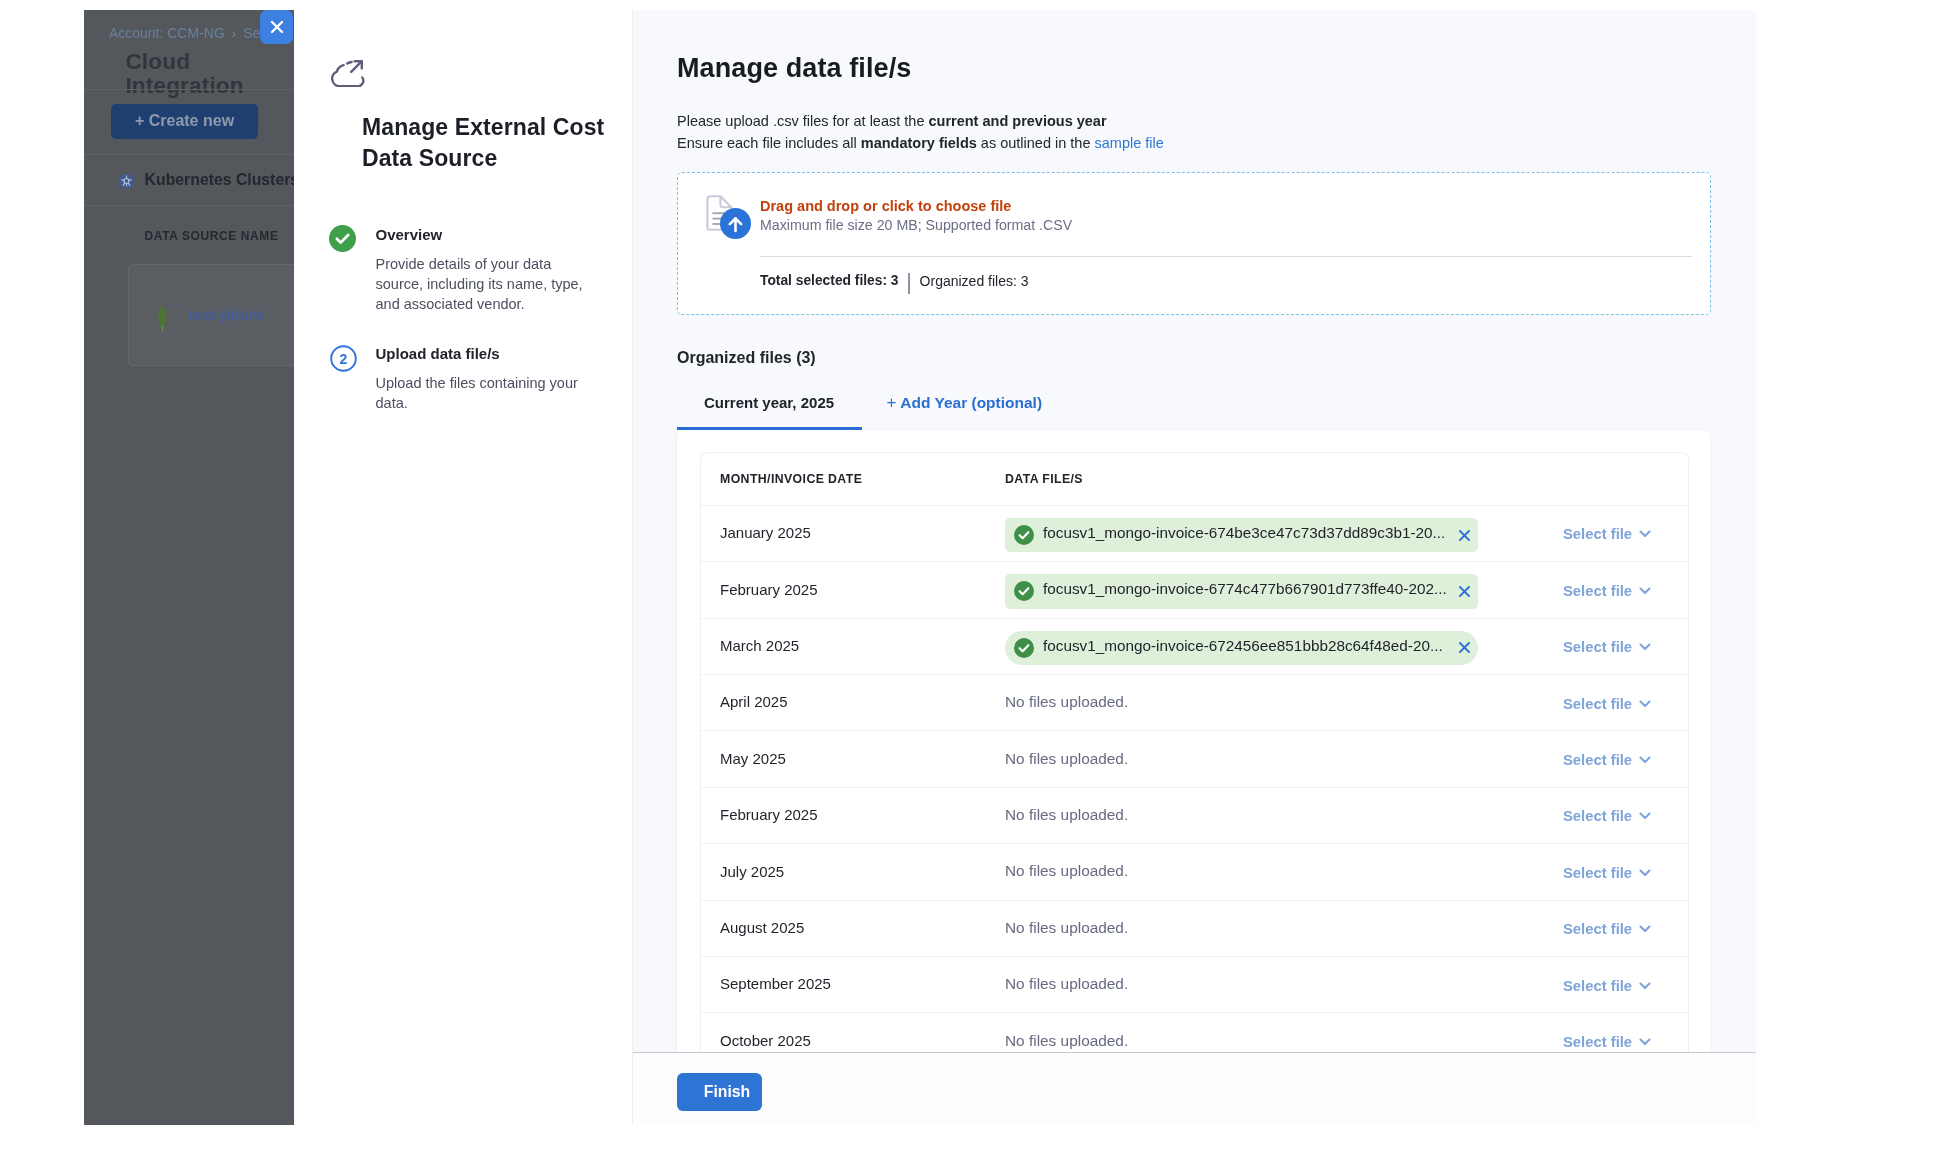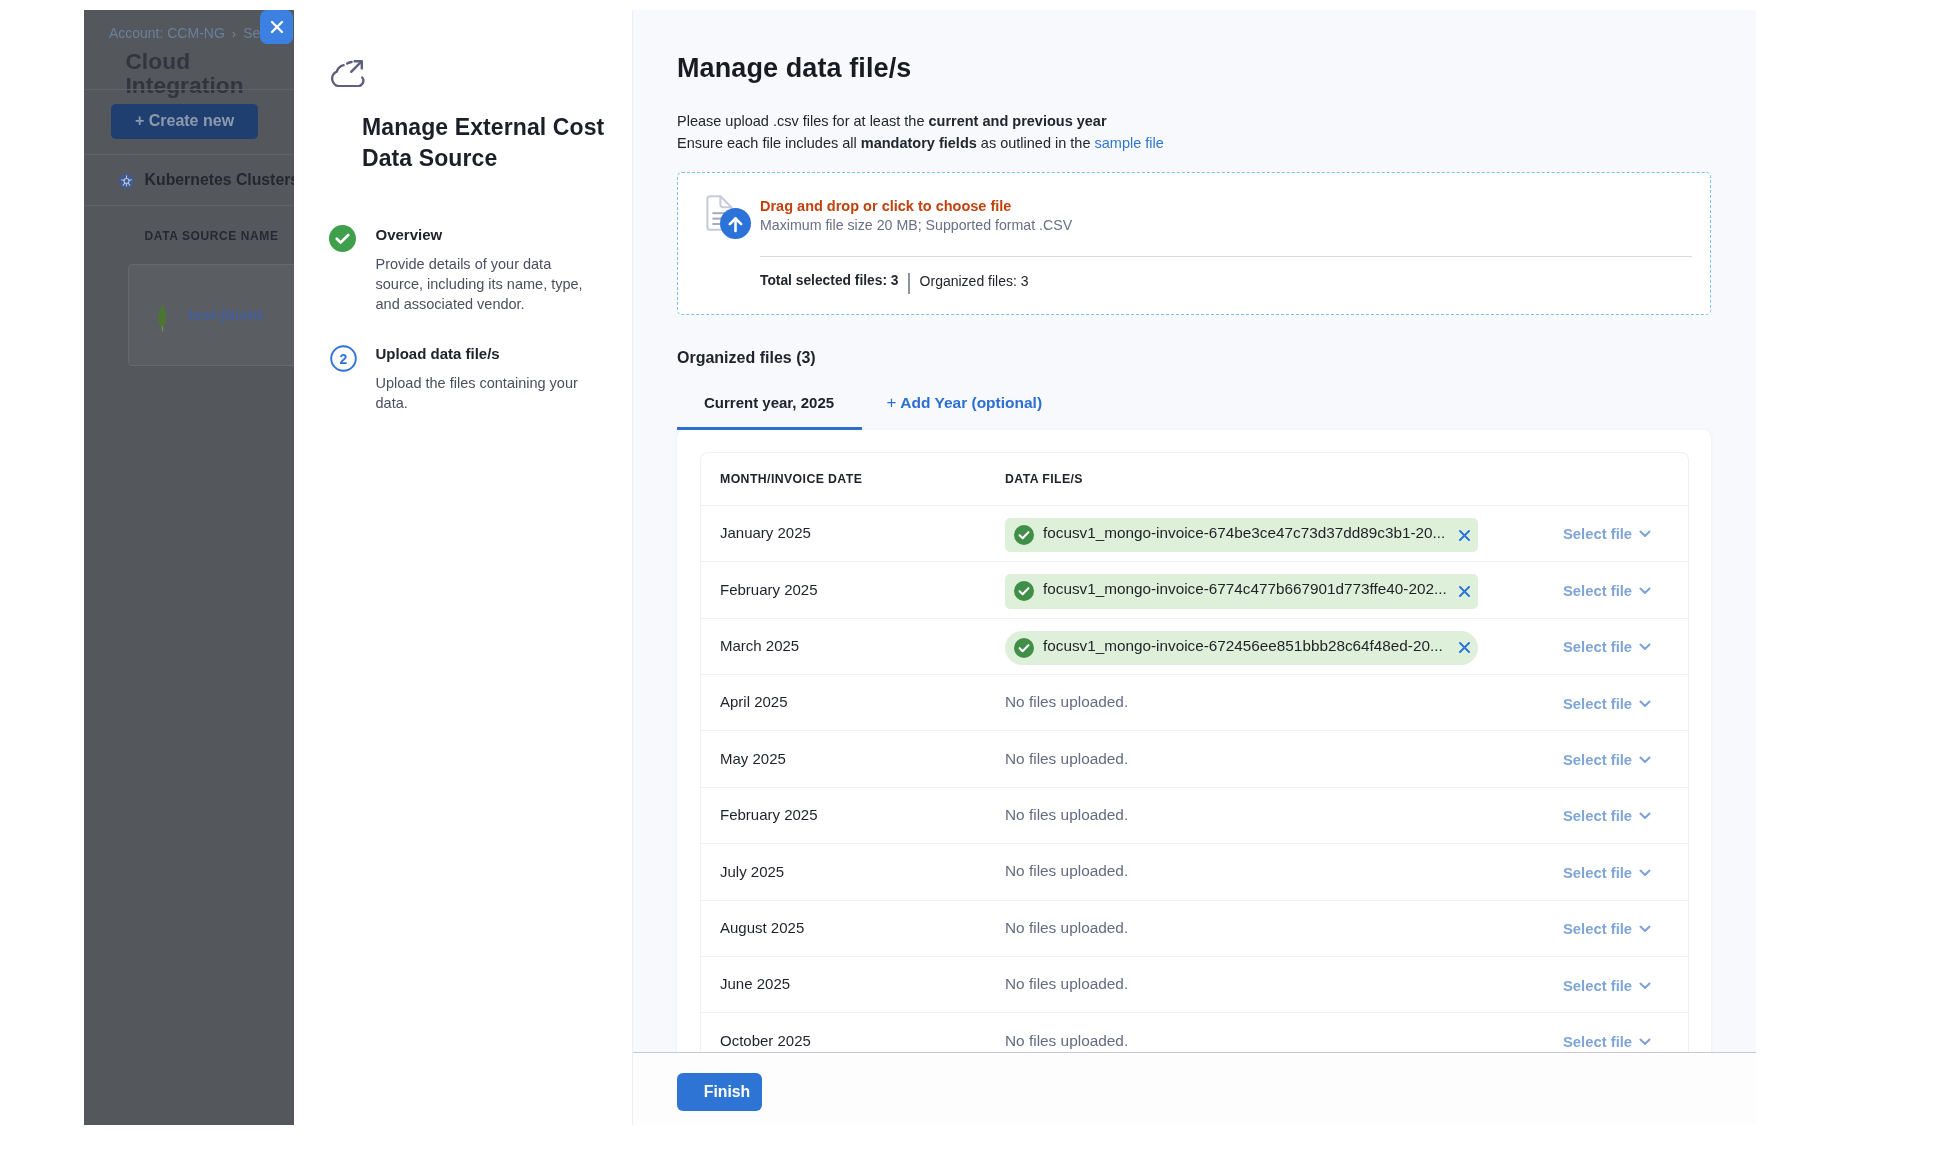--- a/index.html
+++ b/index.html
@@ -203,21 +203,21 @@
               </svg></div>
           </div>
           <div class="abs" style="left:0;top:394.8px;width:987px;height:56.4px;border-top:1px solid #eef0f4;">
             <div class="abs" style="left:19px;top:19.5px;font-size:15px;line-height:16px;color:#1f222a;">August 2025</div>
             <div class="abs" style="left:304px;top:19.2px;font-size:15.4px;line-height:16px;color:#666a80;">No files uploaded.</div>
             <div class="abs" style="left:862px;top:20.6px;font-size:14.8px;line-height:16px;font-weight:bold;color:#7ea4d8;">Select file<svg style="margin-left:7px;margin-bottom:1px;" width="12" height="8" viewBox="0 0 12 8">
                 <path d="M1.5 1.5 L6 6 L10.5 1.5" fill="none" stroke="#7ea4d8" stroke-width="2.1" stroke-linecap="round" stroke-linejoin="round"></path>
               </svg></div>
           </div>
           <div class="abs" style="left:0;top:451.2px;width:987px;height:56.4px;border-top:1px solid #eef0f4;">
-            <div class="abs" style="left:19px;top:19.5px;font-size:15px;line-height:16px;color:#1f222a;">June 2025</div>
+            <div class="abs" style="left:19px;top:19.5px;font-size:15px;line-height:16px;color:#1f222a;">September 2025</div>
             <div class="abs" style="left:304px;top:19.2px;font-size:15.4px;line-height:16px;color:#666a80;">No files uploaded.</div>
             <div class="abs" style="left:862px;top:20.6px;font-size:14.8px;line-height:16px;font-weight:bold;color:#7ea4d8;">Select file<svg style="margin-left:7px;margin-bottom:1px;" width="12" height="8" viewBox="0 0 12 8">
                 <path d="M1.5 1.5 L6 6 L10.5 1.5" fill="none" stroke="#7ea4d8" stroke-width="2.1" stroke-linecap="round" stroke-linejoin="round"></path>
               </svg></div>
           </div>
           <div class="abs" style="left:0;top:507.59999999999997px;width:987px;height:56.4px;border-top:1px solid #eef0f4;">
             <div class="abs" style="left:19px;top:19.5px;font-size:15px;line-height:16px;color:#1f222a;">October 2025</div>
             <div class="abs" style="left:304px;top:19.2px;font-size:15.4px;line-height:16px;color:#666a80;">No files uploaded.</div>
             <div class="abs" style="left:862px;top:20.6px;font-size:14.8px;line-height:16px;font-weight:bold;color:#7ea4d8;">Select file<svg style="margin-left:7px;margin-bottom:1px;" width="12" height="8" viewBox="0 0 12 8">
                 <path d="M1.5 1.5 L6 6 L10.5 1.5" fill="none" stroke="#7ea4d8" stroke-width="2.1" stroke-linecap="round" stroke-linejoin="round"></path>

